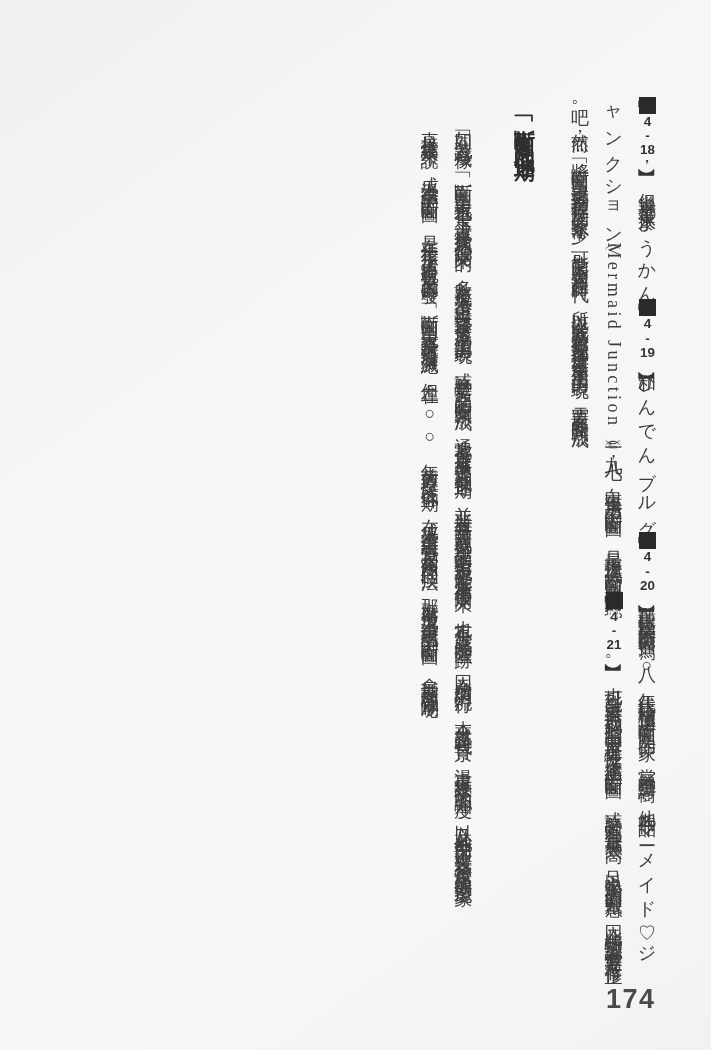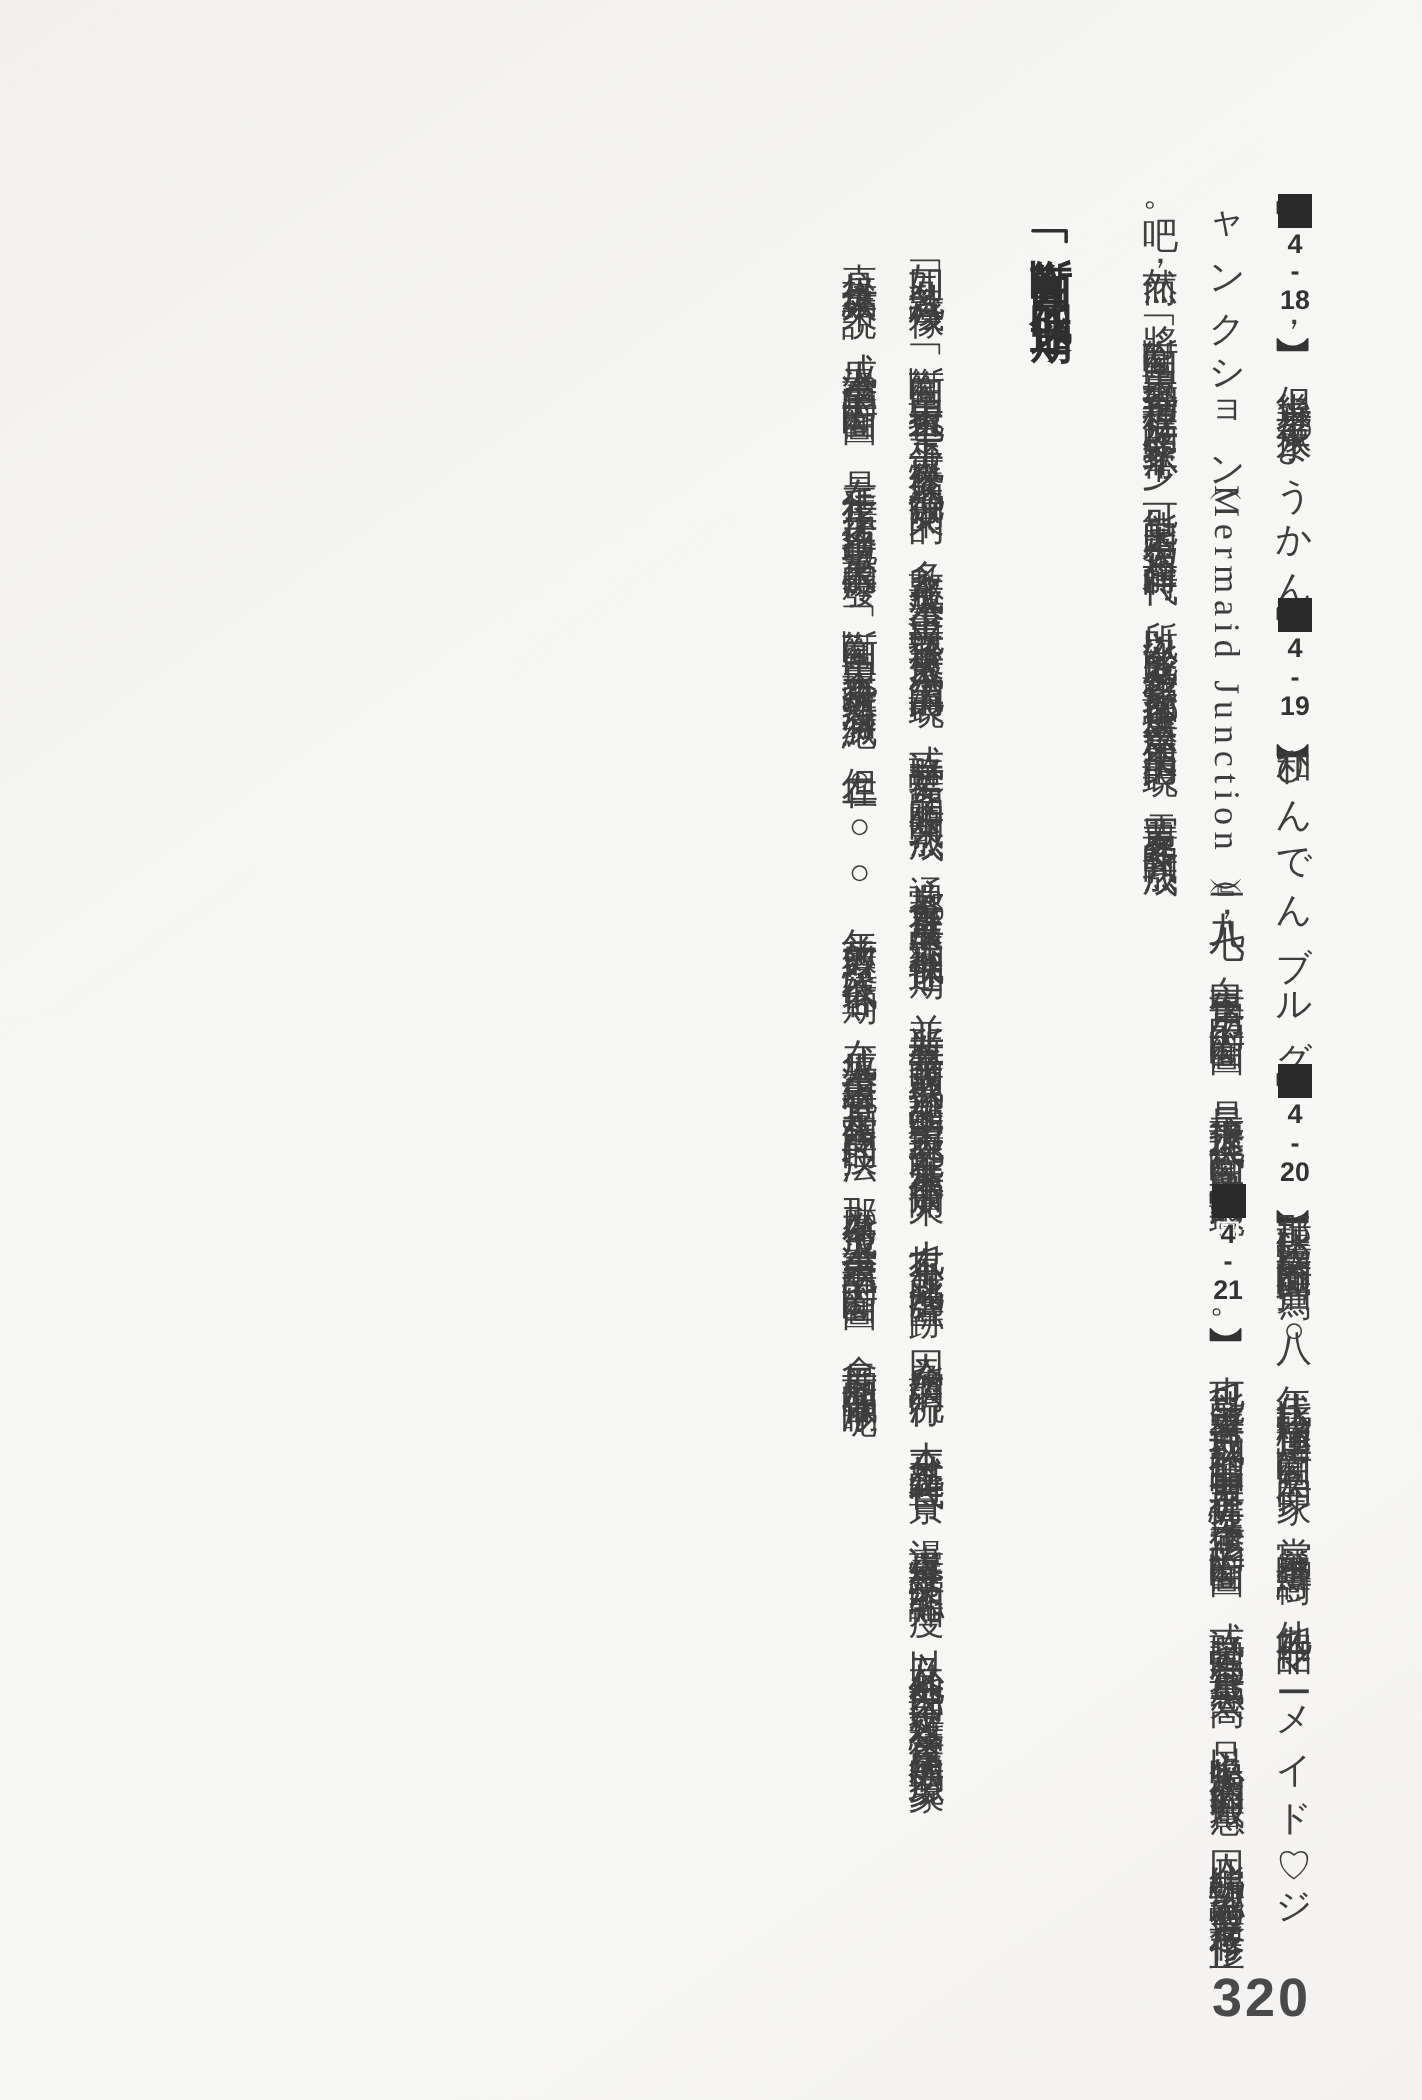--- a/index.html
+++ b/index.html
@@ -81,14 +81,14 @@
 </head>
 <body>
 
 <div class="page">
   <div class="text-area">
     <p class="para"><span class="figref"><span>【</span><span class="figbox">圖</span><span class="fignum"><span class="figgroup">4</span><span class="fighyph">-</span><span class="figgroup">18</span></span><span>】</span></span>，但幾乎都是像水ようかん<span class="figref"><span>【</span><span class="figbox">圖</span><span class="fignum"><span class="figgroup">4</span><span class="fighyph">-</span><span class="figgroup">19</span></span><span>】</span></span>和ひんでんブルグ<span class="figref"><span>【</span><span class="figbox">圖</span><span class="fignum"><span class="figgroup">4</span><span class="fighyph">-</span><span class="figgroup">20</span></span><span>】</span></span>那種比較簡素的斷面描寫。八○年代比較積極運用「斷面圖」的作家，當屬唯登詩樹。他的作品『マーメイド♡ジャンクション（Mermaid Junction）』（一九八七，白夜書房）中的「斷面圖」，是最接近現代「斷面圖」描寫的表現<span class="figref"><span>【</span><span class="figbox">圖</span><span class="fignum"><span class="figgroup">4</span><span class="fighyph">-</span><span class="figgroup">21</span></span><span>】</span></span>。也可能是筆者目前找到的作品中最早在男性性器上修正的「斷面圖」。或許是因為其寫實感太高，足以喚起人們的興奮感，因此編輯部認為有需要進行修正吧。然而，將「斷面圖」表現畫到這種程度的作家非常少。可能是因為太過超前時代，所以沒能成為多數作家都理所當然拿來使用的表現，需要更多時間熟成。</p>
     <h2 class="heading">「斷面圖」的低迷期</h2>
     <p class="para indent">如同「乳首殘像」，「斷面圖」表現也不是一下子就爆發式地流行開來的。多數在成人漫畫上出現並於後來成為主流的表現，或許是需要一定的時間來熟成，通常都會在發展中途遇到低迷期。並非所有辛苦發明或偶然誕生的藝術表現都能在未來傳播開來，也有不少就此消聲匿跡。因為所謂的流行，本來就是時代背景、漫畫爆紅帶來的認知度、以及其他外部因子複雜結合後產生的偶然現象。</p>
     <p class="para indent">直接從結果來說，成人漫畫中的「斷面圖」，是在千禧年之後才出現數量上的爆發。「斷面圖」表現本身雖然沒有滅絕，但在二○○○年前曾經歷一段低谷期，在成人漫畫表現中算是相當冷門的技法。那麼為何成人漫畫表現中的「斷面圖」，會長期面臨低潮呢？</p>
   </div>
-  <div class="page-number">320</div>
+  <div class="page-number">174</div>
 </div>
 
 </body></html>

